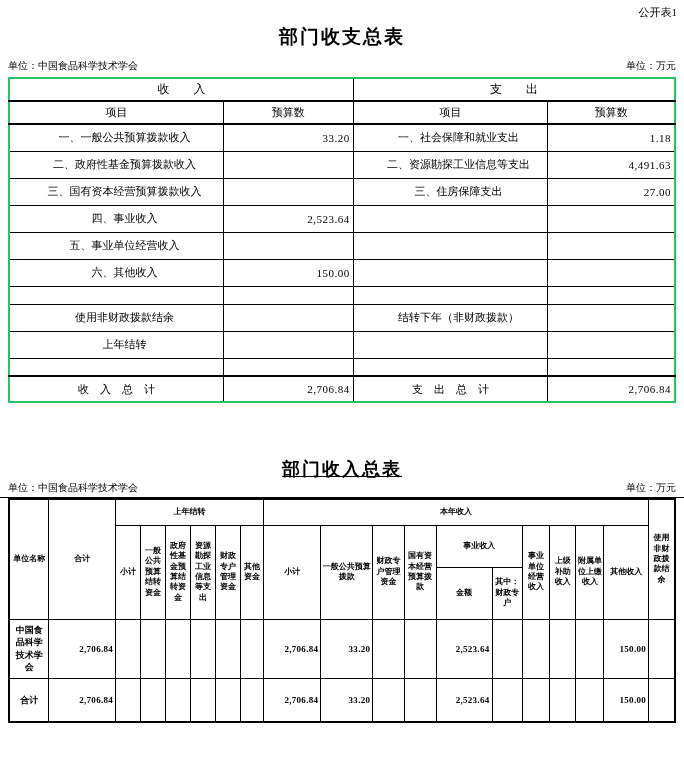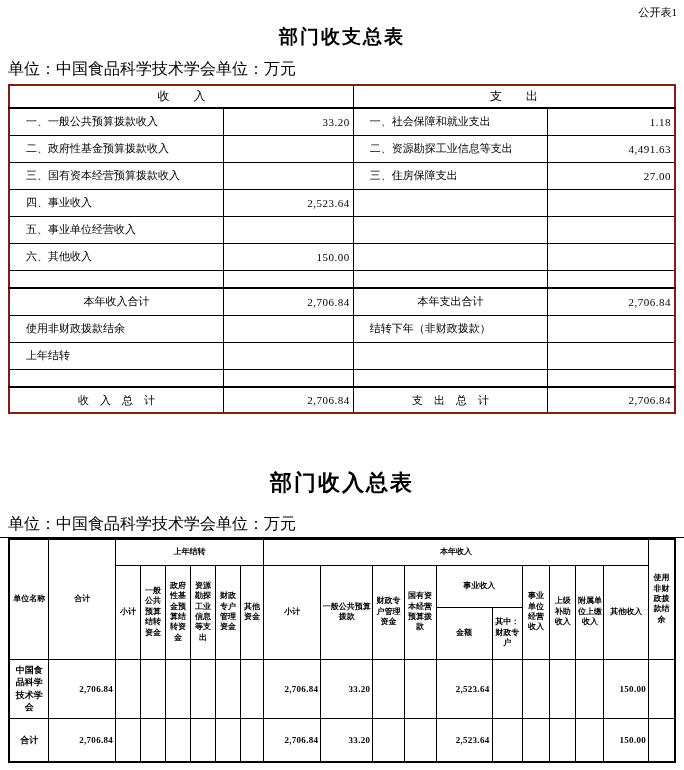--- a/index.html
+++ b/index.html
@@ -3,37 +3,37 @@
 <meta charset="utf-8">
 <style>
   html,body { margin:0; padding:0; background:#fff; color:#000; }
   body { width:684px; font-family:"Liberation Serif","DejaVu Serif",serif; }
   .page { width:684px; height:770px; box-sizing:border-box; padding-top:6px; overflow:hidden; }
 
   .tag { text-align:right; font-size:11px; padding-right:7px; line-height:13px; }
 
   .title { text-align:center; font-weight:bold; font-family:"Liberation Sans","DejaVu Sans",sans-serif; letter-spacing:2px; }
   .title1 { font-size:19px; margin:5px 0 9px 0; }
-  .title2 { font-size:22px; margin:3px 0 16px 0; }
-
-  .unitrow { display:flex; justify-content:flex-start; font-size:16px; padding:0 8px; margin-bottom:4px; }
+  .title2 { font-size:18px; margin:3px 0 0 0;text-decoration:underline; }
+
+  .unitrow { display:flex; justify-content:space-between; font-size:10px; padding:0 8px; margin-bottom:4px; }
   .unitrow.underlined { border-bottom:1px solid #000; padding-bottom:2px; margin-bottom:0; }
 
   table { border-collapse:collapse; table-layout:fixed; margin:0 8px; width:668px; }
 
   
-  .t1 { border:2px solid #7f1d1d; font-size:11px; }
+  .t1 { border:2px solid #22c55e; font-size:11px; }
   .t1 th, .t1 td { border:1px solid #000; overflow:hidden; white-space:nowrap; padding:0; }
   .t1 tr.hd th { border-bottom:2px solid #000; font-weight:normal; font-size:12px; height:21px; text-align:center; }
   .t1 tr.hd2 th { border-bottom:2px solid #000; font-weight:normal; font-size:11px; height:21px; text-align:center; }
   .t1 tr.data { height:27px; }
   .t1 tr.short { height:18px; }
   .t1 tr.sum { height:26px; }
   .t1 tr.thick td { border-top:2px solid #000; }
-  .t1 td.lab { text-align:left; padding-left:16px; }
+  .t1 td.lab { text-align:center; padding-left:16px; }
   .t1 td.num { text-align:right; padding-right:3px; letter-spacing:0.5px; }
   .t1 td.ctr { text-align:center; }
 
   
   .t2 { border:2px solid #000; font-size:8px; font-weight:600; }
   .t2 th, .t2 td { border:1px solid #000; padding:0; overflow:hidden; }
   .t2 th { font-weight:600; text-align:center; vertical-align:middle; line-height:1.3; padding:1px; word-break:break-all; }
   .t2 tr.h1 { height:26px; }
   .t2 tr.h2 { height:42px; }
   .t2 tr.h3 { height:52px; }
@@ -62,20 +62,26 @@
         <col style="width:32.2%">
           <col style="width:19.5%">
           <col style="width:29.2%">
           <col style="width:19.1%">
       </colgroup>
       <tbody>
       <tr class="hd">
         <th colspan="2">收　　入</th>
         <th colspan="2">支　　出</th>
       </tr>
+      <tr class="hd2">
+        <th>项目</th>
+        <th>预算数</th>
+        <th>项目</th>
+        <th>预算数</th>
+      </tr>
       <tr class="data">
         <td class="lab">一、一般公共预算拨款收入</td>
         <td class="num">33.20</td>
         <td class="lab">一、社会保障和就业支出</td>
         <td class="num">1.18</td>
       </tr>
       <tr class="data">
         <td class="lab">二、政府性基金预算拨款收入</td>
         <td class="num"></td>
         <td class="lab">二、资源勘探工业信息等支出</td>
@@ -103,26 +109,20 @@
         <td class="lab">六、其他收入</td>
         <td class="num">150.00</td>
         <td class="lab"></td>
         <td class="num"></td>
       </tr>
       <tr class="short">
         <td class="lab"></td>
         <td class="num"></td>
         <td class="lab"></td>
         <td class="num"></td>
-      </tr>
-      <tr class="data thick">
-        <td class="ctr">本年收入合计</td>
-        <td class="num">2,706.84</td>
-        <td class="ctr">本年支出合计</td>
-        <td class="num">2,706.84</td>
       </tr>
       <tr class="data">
         <td class="lab">使用非财政拨款结余</td>
         <td class="num"></td>
         <td class="lab">结转下年（非财政拨款）</td>
         <td class="num"></td>
       </tr>
       <tr class="data">
         <td class="lab">上年结转</td>
         <td class="num"></td>

